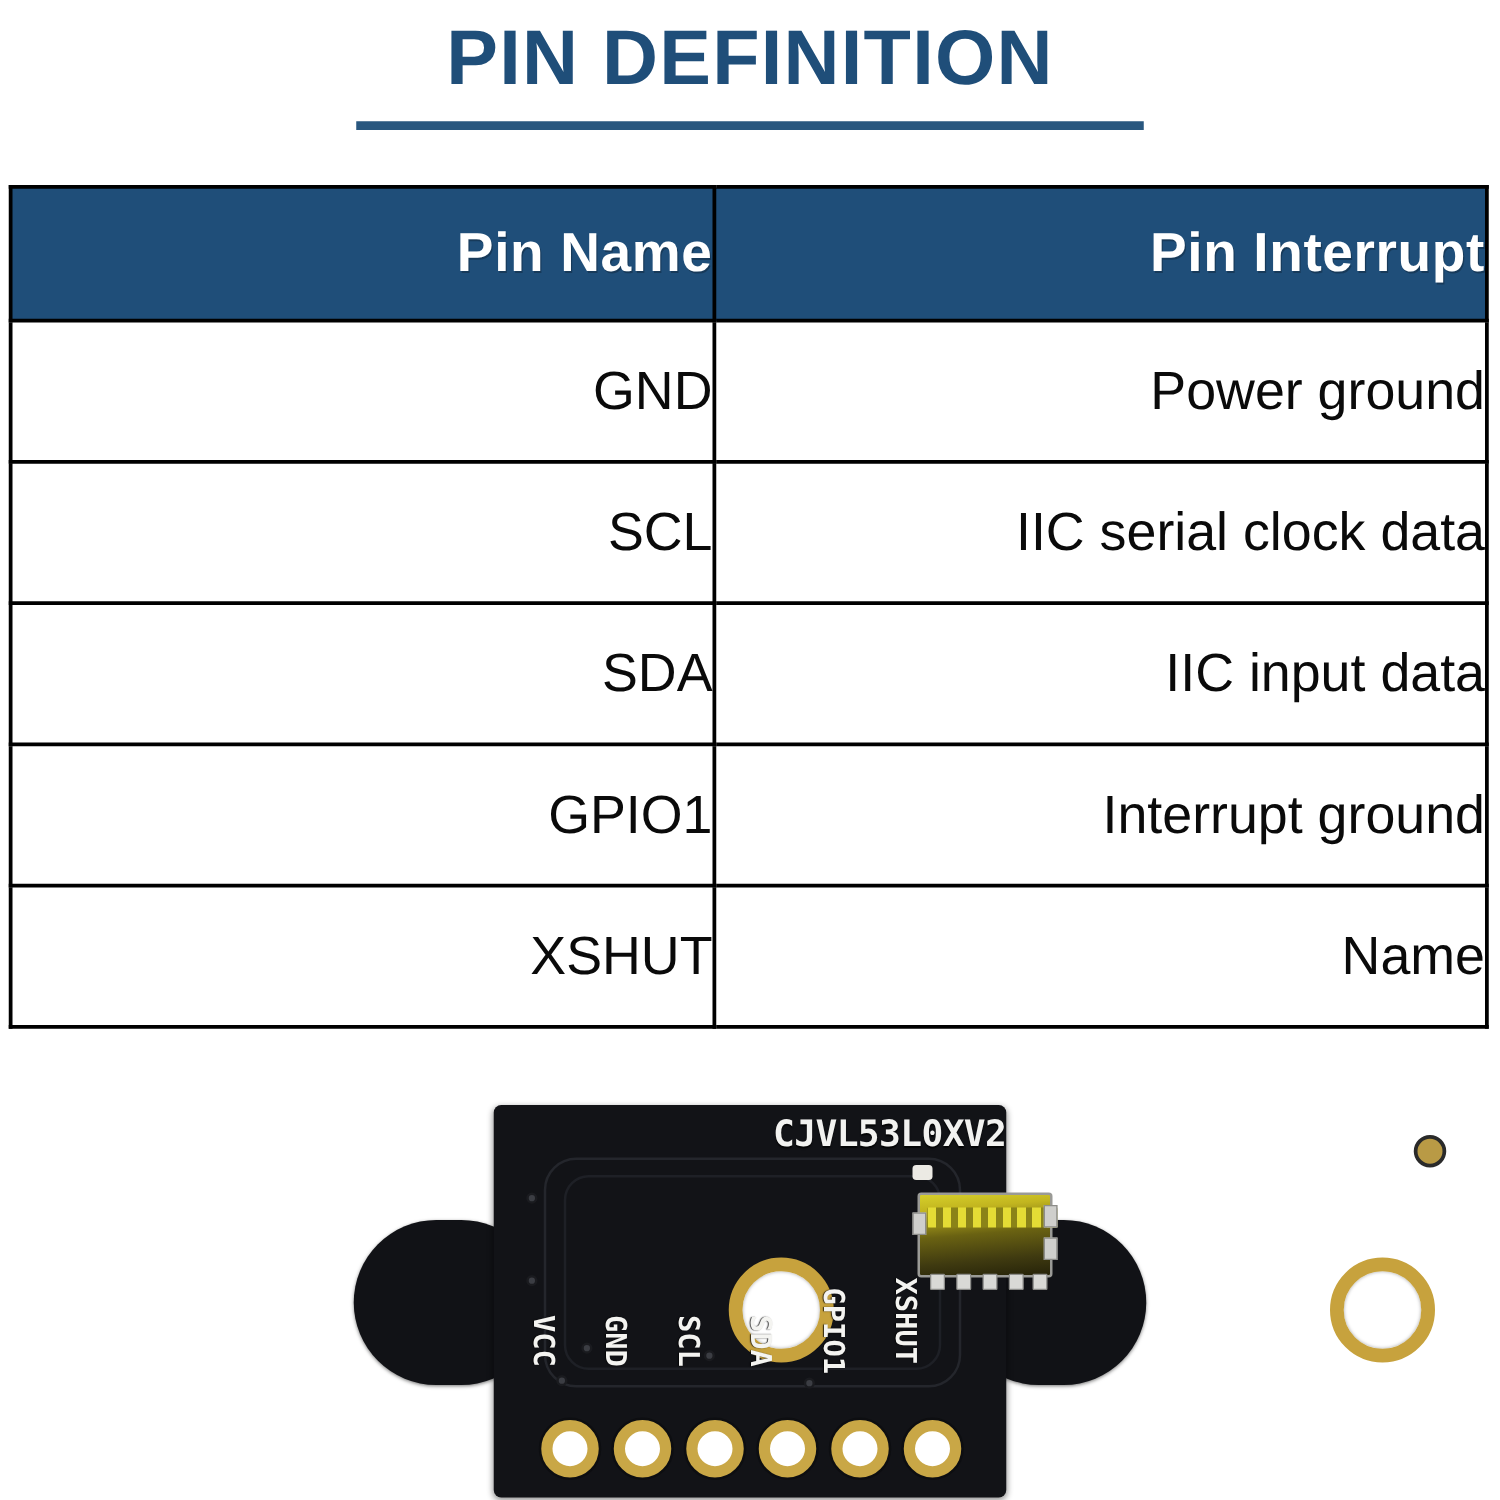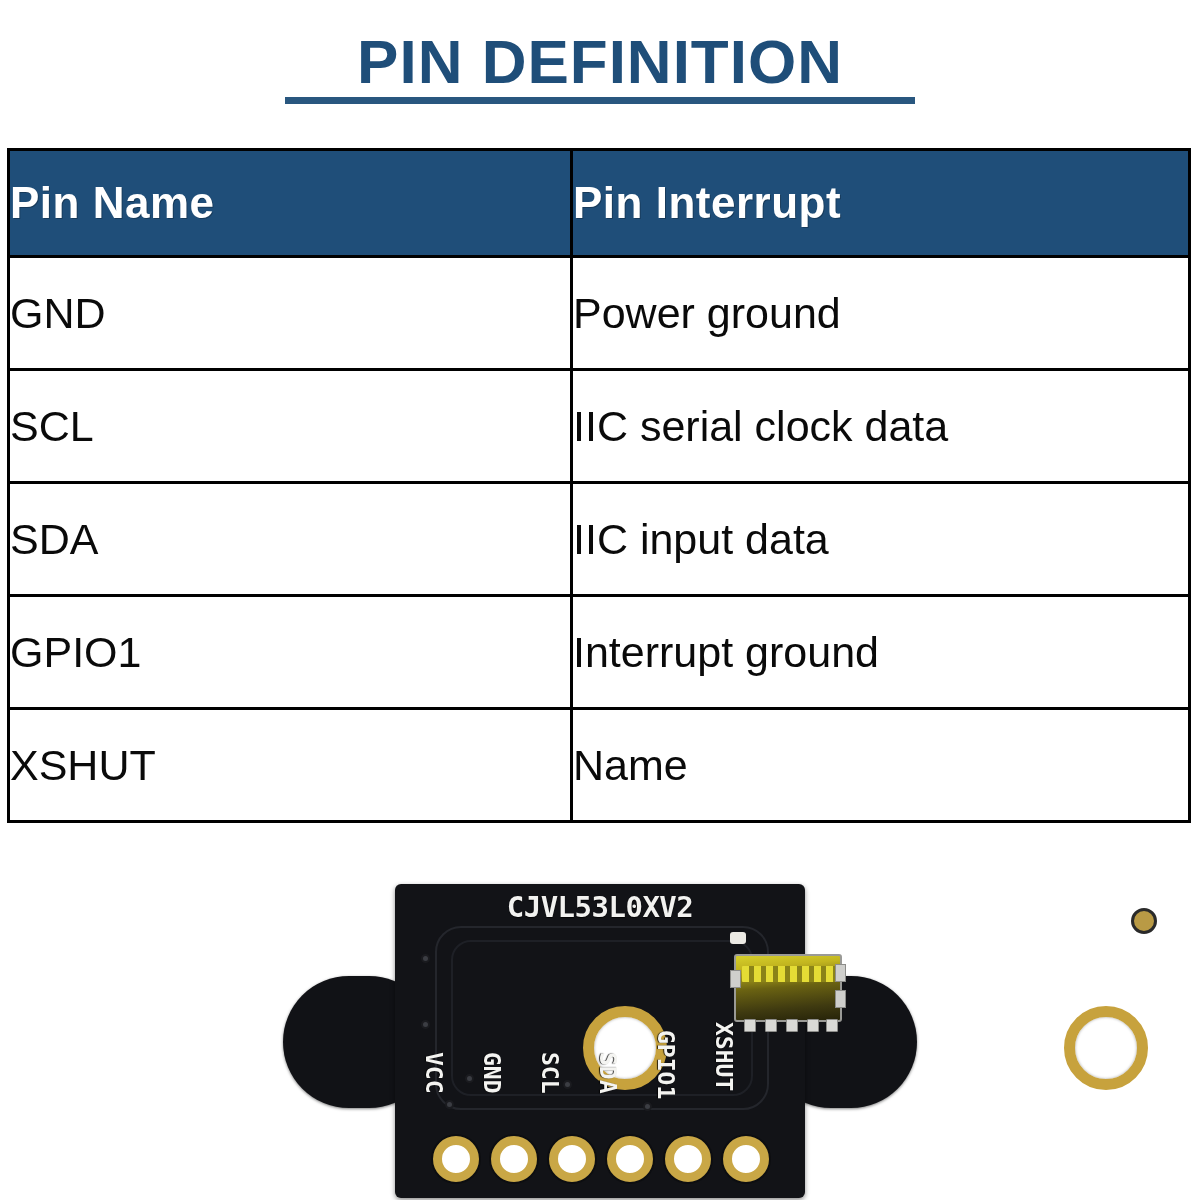--- a/index.html
+++ b/index.html
@@ -24,21 +24,21 @@
     width: 1200px;
     text-align: center;
   }
   .page-title {
     font-family: "Liberation Sans", sans-serif;
     font-size: 62px;
     font-weight: bold;
     letter-spacing: 1px;
     color: #1f4e79;
     line-height: 1.05;
-    margin: 15px;
+    margin: 0;
     display: block;
   }
   .title-rule {
     position: absolute;
     left: 285px;
     top: 97px;
     width: 630px;
     height: 7px;
     background: #29577f;
   }
@@ -51,21 +51,21 @@
     width: 1181px;
     border-collapse: collapse;
     table-layout: fixed;
   }
   .pin-table col.c-name { width: 563px; }
   .pin-table col.c-func { width: 618px; }
 
   .pin-table th,
   .pin-table td {
     border: 3px solid #000000;
-    text-align: left;
+    text-align: right;
     vertical-align: middle;
     padding: 0;
   }
   .pin-table thead th {
     background: #1f4e79;
     color: #ffffff;
     height: 104px;
     font-size: 44px;
     font-weight: bold;
     letter-spacing: 0.5px;
@@ -130,21 +130,21 @@
     height: 152px;
     border: 2px solid #1e2026;
     border-radius: 20px;
   }
 
   .pcb-silk-top {
     position: absolute;
     left: 0;
     top: 6px;
     width: 410px;
-    text-align: center;
+    text-align: right;
     color: #f2f2f0;
     font-family: "DejaVu Sans Mono", monospace;
     font-size: 29px;
     font-weight: bold;
     letter-spacing: -0.5px;
     text-shadow: 0 1px 1px rgba(0,0,0,0.8);
   }
 
   
   .mount-hole {

